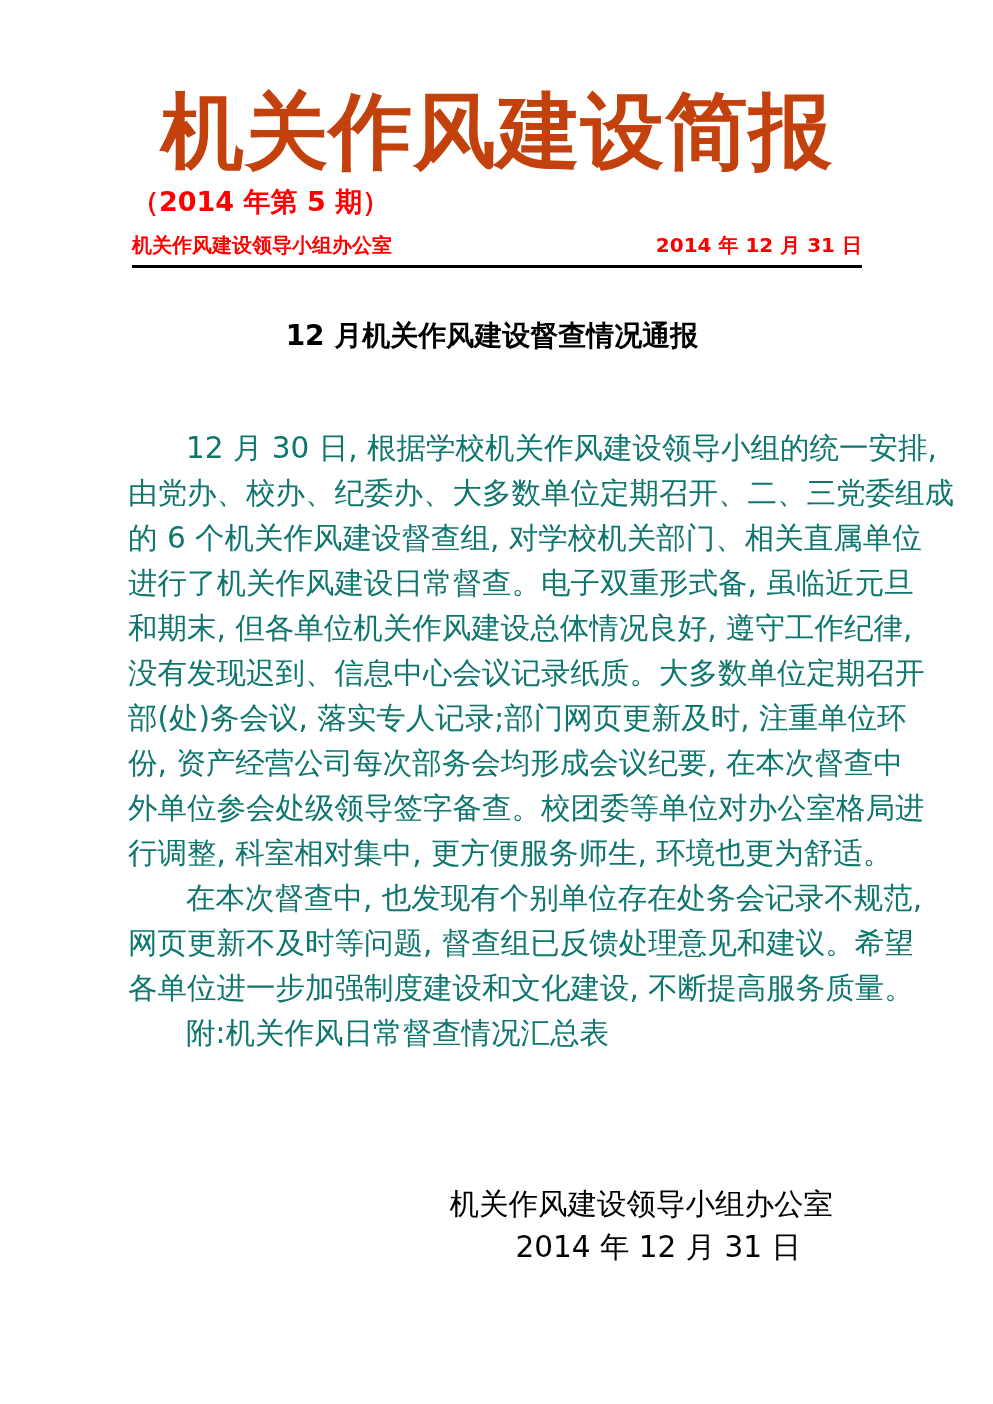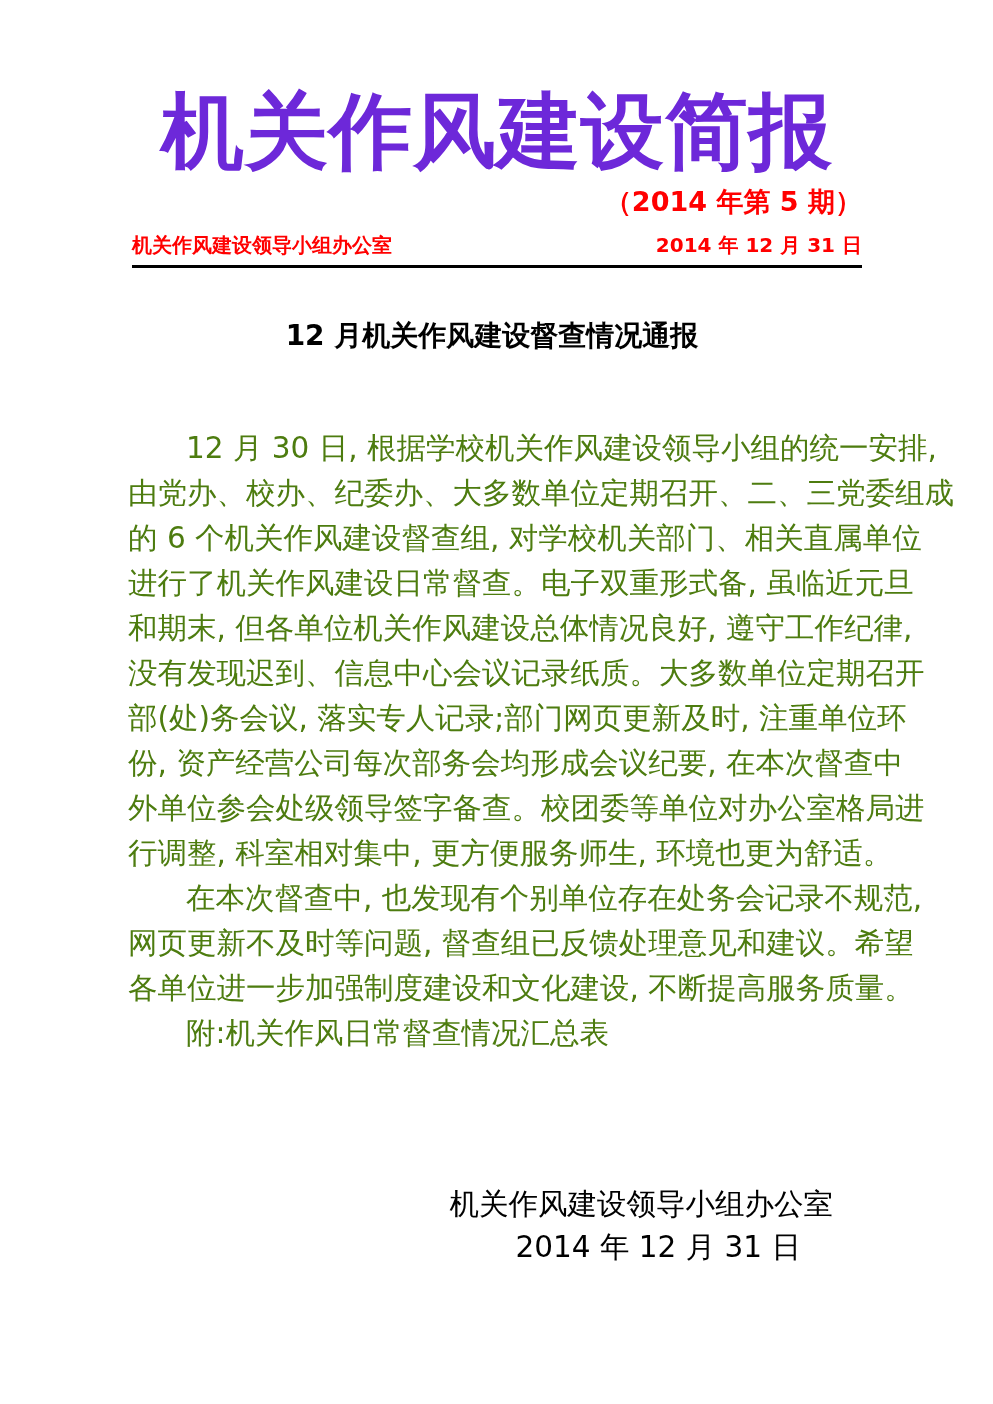--- a/index.html
+++ b/index.html
@@ -24,33 +24,33 @@
   .masthead {
     position: absolute;
     left: 132px;
     top: 0;
     width: 730px;
   }
   .masthead-title {
     margin: 0;
     padding: 0;
     text-align: center;
-    color: #6d28d9;
+    color: #c2410c;
     font-family: "DejaVu Sans", "Liberation Sans", sans-serif;
     font-weight: bold;
     font-size: 83px;
     line-height: 1.06;
     letter-spacing: 1px;
     padding-top: 88px;
     white-space: nowrap;
   }
   .masthead-issue {
     margin: 0;
     padding: 0;
-    text-align: right;
+    text-align: left;
     color: #ff0000;
     font-family: "DejaVu Sans", "Liberation Sans", sans-serif;
     font-weight: bold;
     font-size: 27px;
     line-height: 1.2;
     padding-top: 10px;
     white-space: nowrap;
   }
   .masthead-meta {
     display: flex;
@@ -89,21 +89,21 @@
     color: #000000;
     white-space: nowrap;
   }
   .body-lines {
     margin-top: 72px;
   }
   .body-line {
     font-family: "DejaVu Sans", "Liberation Sans", sans-serif;
     font-size: 29.5px;
     line-height: 45px;
-    color: #4d7c0f;
+    color: #0f766e;
     white-space: nowrap;
     letter-spacing: 0px;
   }
   .body-line.indent {
     text-indent: 58px;
   }
 
   
   .signature {
     position: absolute;

